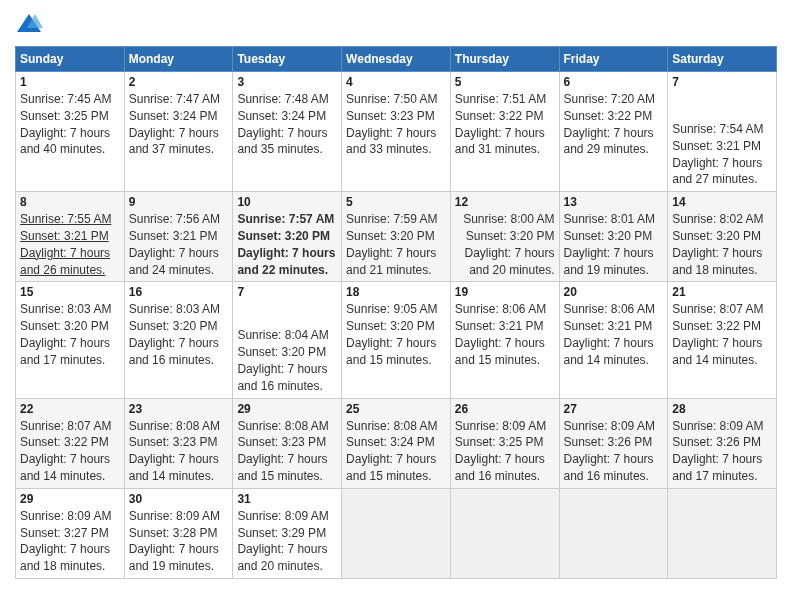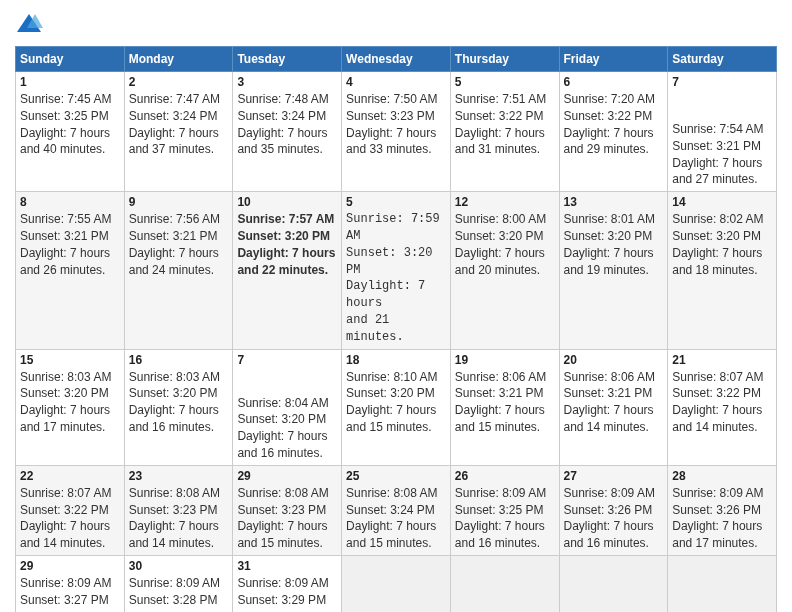--- a/index.html
+++ b/index.html
@@ -173,49 +173,49 @@
             <span class="day-num">7</span>
             <div class="day-info" style="white-space: pre-line; margin-top: 32px;">Sunrise: 7:54 AM
 Sunset: 3:21 PM
 Daylight: 7 hours
 and 27 minutes.</div>
           </td>
         </tr>
         <tr>
           <td>
             <span class="day-num">8</span>
-            <div class="day-info" style="white-space: pre-line;">Sunrise: 7:55 AM
+            <div class="day-info" style="white-space: pre-line; text-decoration: underline;">Sunrise: 7:55 AM
 Sunset: 3:21 PM
 Daylight: 7 hours
 and 26 minutes.</div>
           </td>
           <td>
             <span class="day-num">9</span>
             <div class="day-info" style="white-space: pre-line;">Sunrise: 7:56 AM
 Sunset: 3:21 PM
 Daylight: 7 hours
 and 24 minutes.</div>
           </td>
           <td>
             <span class="day-num">10</span>
             <div class="day-info" style="white-space: pre-line; font-weight: bold;">Sunrise: 7:57 AM
 Sunset: 3:20 PM
 Daylight: 7 hours
 and 22 minutes.</div>
           </td>
           <td>
             <span class="day-num">5</span>
-            <div class="day-info" style="white-space: pre-line; font-family: Liberation Mono, monospace;">Sunrise: 7:59 AM
+            <div class="day-info" style="white-space: pre-line;">Sunrise: 7:59 AM
 Sunset: 3:20 PM
 Daylight: 7 hours
 and 21 minutes.</div>
           </td>
           <td>
             <span class="day-num">12</span>
-            <div class="day-info" style="white-space: pre-line;">Sunrise: 8:00 AM
+            <div class="day-info" style="white-space: pre-line; text-align: right;">Sunrise: 8:00 AM
 Sunset: 3:20 PM
 Daylight: 7 hours
 and 20 minutes.</div>
           </td>
           <td>
             <span class="day-num">13</span>
             <div class="day-info" style="white-space: pre-line;">Sunrise: 8:01 AM
 Sunset: 3:20 PM
 Daylight: 7 hours
 and 19 minutes.</div>
@@ -245,21 +245,21 @@
           </td>
           <td>
             <span class="day-num">7</span>
             <div class="day-info" style="white-space: pre-line; margin-top: 28px;">Sunrise: 8:04 AM
 Sunset: 3:20 PM
 Daylight: 7 hours
 and 16 minutes.</div>
           </td>
           <td>
             <span class="day-num">18</span>
-            <div class="day-info" style="white-space: pre-line;">Sunrise: 8:10 AM
+            <div class="day-info" style="white-space: pre-line;">Sunrise: 9:05 AM
 Sunset: 3:20 PM
 Daylight: 7 hours
 and 15 minutes.</div>
           </td>
           <td>
             <span class="day-num">19</span>
             <div class="day-info" style="white-space: pre-line;">Sunrise: 8:06 AM
 Sunset: 3:21 PM
 Daylight: 7 hours
 and 15 minutes.</div>

